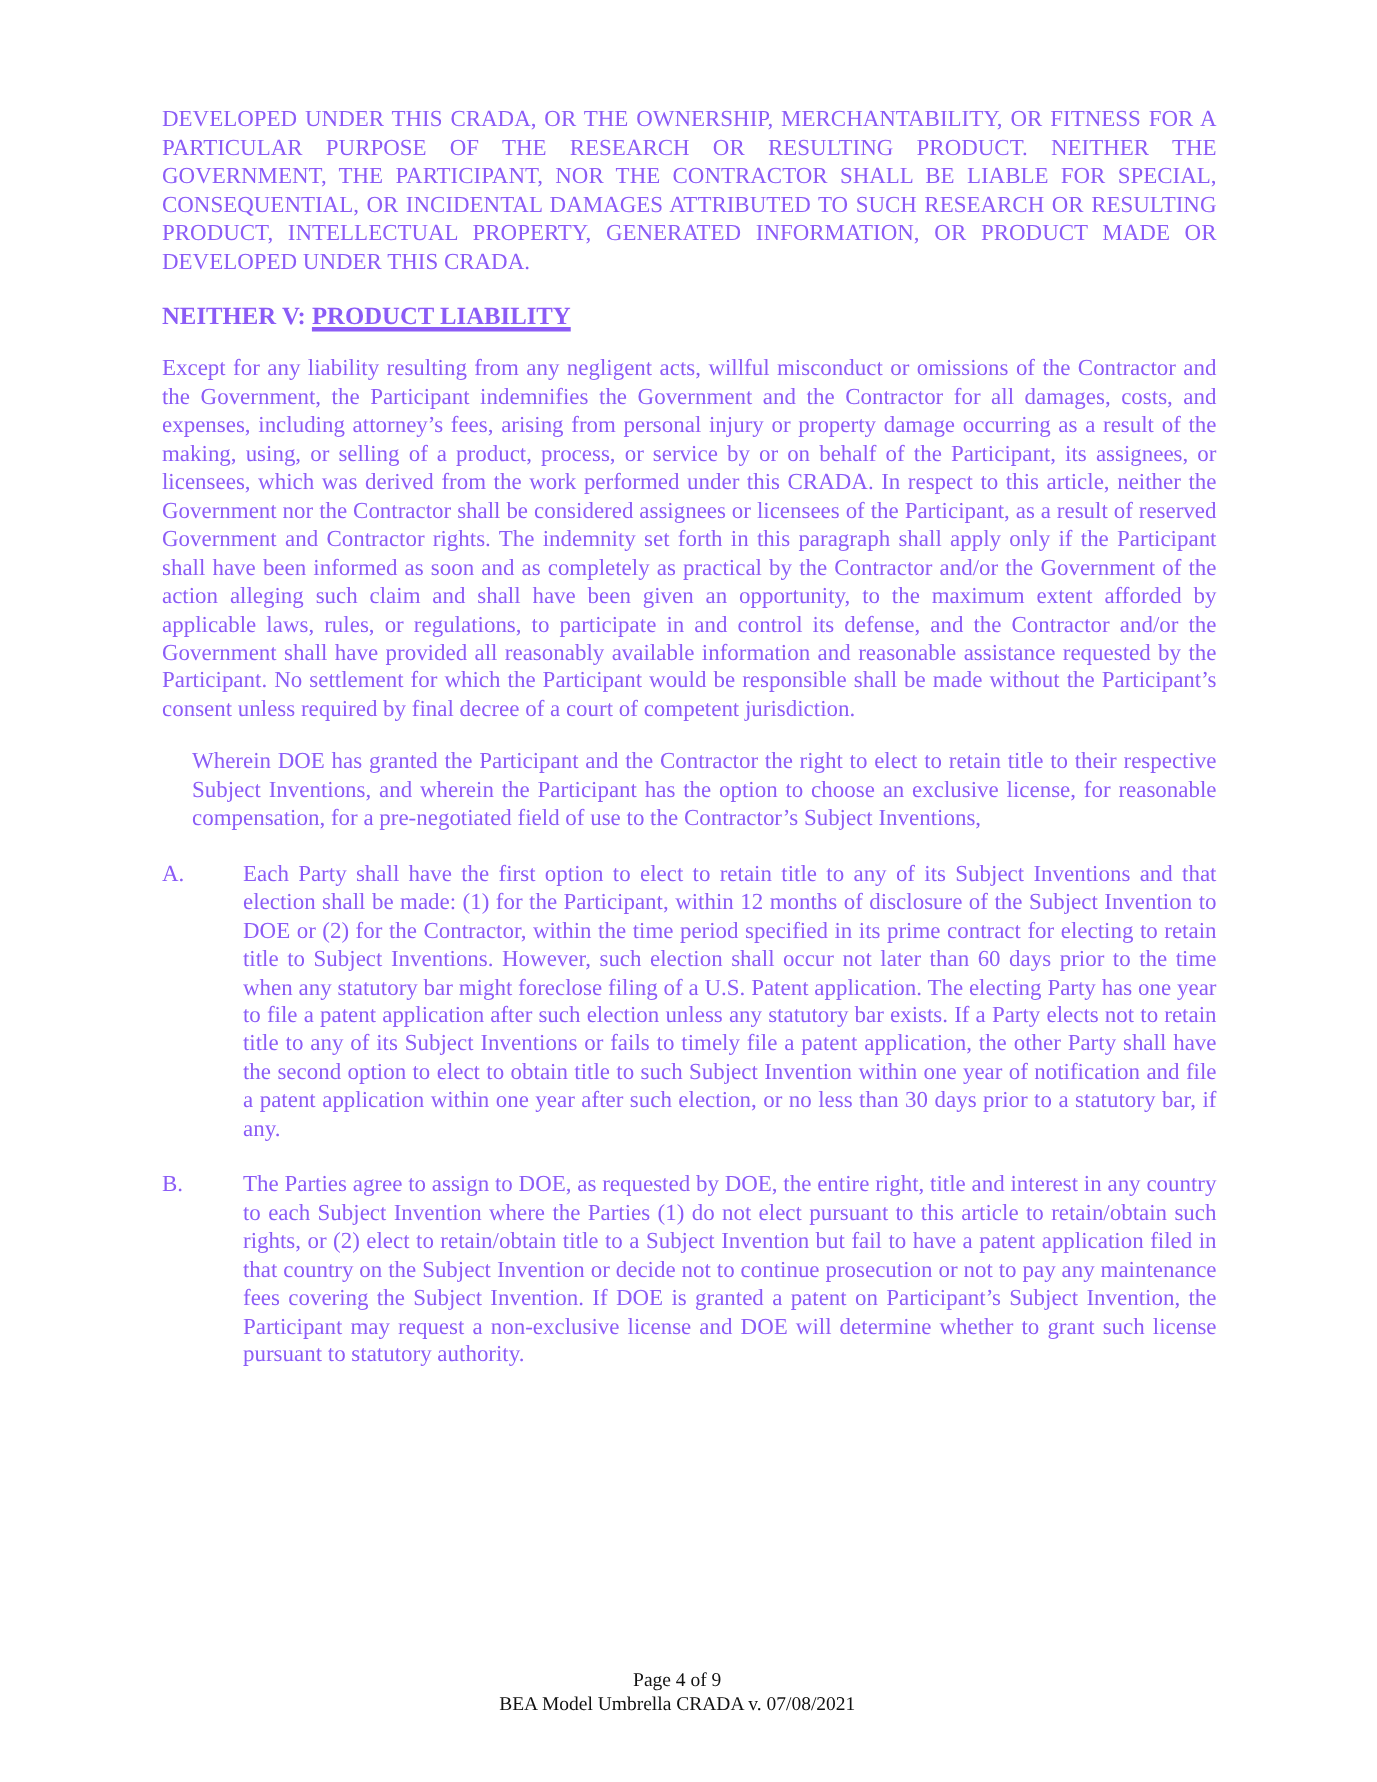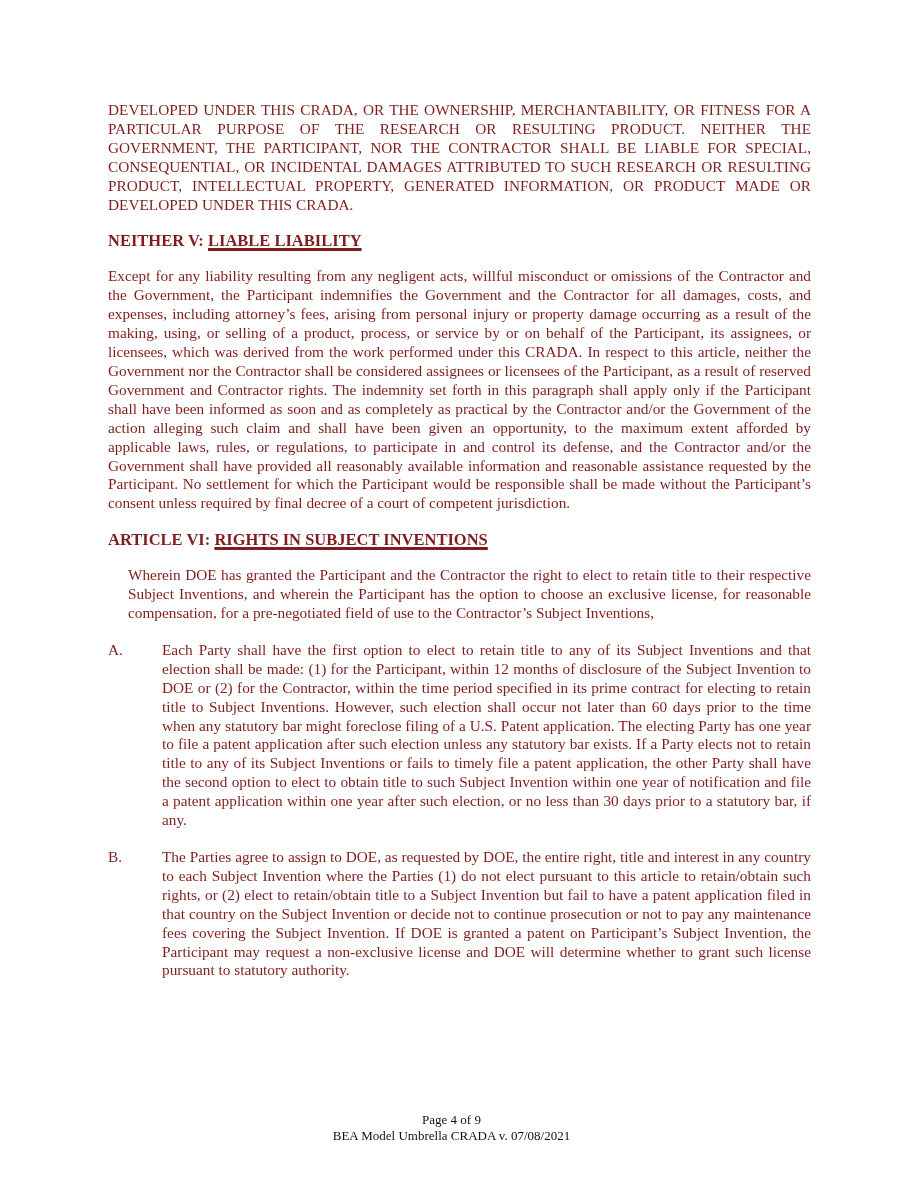--- a/index.html
+++ b/index.html
@@ -1,20 +1,20 @@
 <!DOCTYPE html>
 <html><head>
 <meta charset="utf-8">
 <style>
   html, body { margin: 0; padding: 0; background: #ffffff; }
   body { width: 918px; height: 1188px; position: relative; overflow: hidden; }
   .page {
-    position: absolute; left: 108px; top: 101px; width: 703px;
+    position: absolute; left: 108px; top: 71px; width: 703px;
     font-family: "Liberation Serif", serif; font-size: 15.3px; line-height: 18.9px;
-    color: #7f1d1d; text-align: justify;
+    color: #8b5cf6; text-align: justify;
   }
   .para { margin: 0; }
   .heading {
     font-family: "Liberation Serif", serif; font-weight: bold; font-size: 16.5px;
     margin: 0; line-height: 20px;
   }
   .heading .u { text-decoration: underline; text-decoration-thickness: 2.5px; text-underline-offset: 2px; }
   .item { display: flex; margin: 0; }
   .item .lbl { width: 54px; flex: 0 0 54px; }
   .item .txt { flex: 1; text-align: justify; }
@@ -23,28 +23,25 @@
     font-family: "Liberation Serif", serif; font-size: 13px; line-height: 16px; text-align: center; color: #111;
   }
 </style>
 </head>
 <body>
 
 <div class="page">
   <p class="para">DEVELOPED UNDER THIS CRADA, OR THE OWNERSHIP, MERCHANTABILITY, OR FITNESS FOR A PARTICULAR PURPOSE OF THE RESEARCH OR RESULTING PRODUCT. NEITHER THE GOVERNMENT, THE PARTICIPANT, NOR THE CONTRACTOR SHALL BE LIABLE FOR SPECIAL, CONSEQUENTIAL, OR INCIDENTAL DAMAGES ATTRIBUTED TO SUCH RESEARCH OR RESULTING PRODUCT, INTELLECTUAL PROPERTY, GENERATED INFORMATION, OR PRODUCT MADE OR DEVELOPED UNDER THIS CRADA.</p>
 
   <h2 class="heading" style="margin-top:17px;">
-    <span>NEITHER V: </span><span class="u">LIABLE LIABILITY</span>
+    <span>NEITHER V: </span><span class="u">PRODUCT LIABILITY</span>
   </h2>
 
   <p class="para" style="margin-top:16px;">Except for any liability resulting from any negligent acts, willful misconduct or omissions of the Contractor and the Government, the Participant indemnifies the Government and the Contractor for all damages, costs, and expenses, including attorney’s fees, arising from personal injury or property damage occurring as a result of the making, using, or selling of a product, process, or service by or on behalf of the Participant, its assignees, or licensees, which was derived from the work performed under this CRADA. In respect to this article, neither the Government nor the Contractor shall be considered assignees or licensees of the Participant, as a result of reserved Government and Contractor rights. The indemnity set forth in this paragraph shall apply only if the Participant shall have been informed as soon and as completely as practical by the Contractor and/or the Government of the action alleging such claim and shall have been given an opportunity, to the maximum extent afforded by applicable laws, rules, or regulations, to participate in and control its defense, and the Contractor and/or the Government shall have provided all reasonably available information and reasonable assistance requested by the Participant. No settlement for which the Participant would be responsible shall be made without the Participant’s consent unless required by final decree of a court of competent jurisdiction.</p>
 
-  <h2 class="heading" style="margin-top:17px;">
-    <span>ARTICLE VI: </span><span class="u">RIGHTS IN SUBJECT INVENTIONS</span>
-  </h2>
 
   <p class="para" style="margin-top:16px;margin-left:20px;">Wherein DOE has granted the Participant and the Contractor the right to elect to retain title to their respective Subject Inventions, and wherein the Participant has the option to choose an exclusive license, for reasonable compensation, for a pre-negotiated field of use to the Contractor’s Subject Inventions,</p>
 
   <div class="item" style="margin-top:18px;">
     <span class="lbl">A.</span>
     <span class="txt">Each Party shall have the first option to elect to retain title to any of its Subject Inventions and that election shall be made: (1) for the Participant, within 12 months of disclosure of the Subject Invention to DOE or (2) for the Contractor, within the time period specified in its prime contract for electing to retain title to Subject Inventions. However, such election shall occur not later than 60 days prior to the time when any statutory bar might foreclose filing of a U.S. Patent application. The electing Party has one year to file a patent application after such election unless any statutory bar exists. If a Party elects not to retain title to any of its Subject Inventions or fails to timely file a patent application, the other Party shall have the second option to elect to obtain title to such Subject Invention within one year of notification and file a patent application within one year after such election, or no less than 30 days prior to a statutory bar, if any.</span>
   </div>
 
   <div class="item" style="margin-top:18px;">
     <span class="lbl">B.</span>

